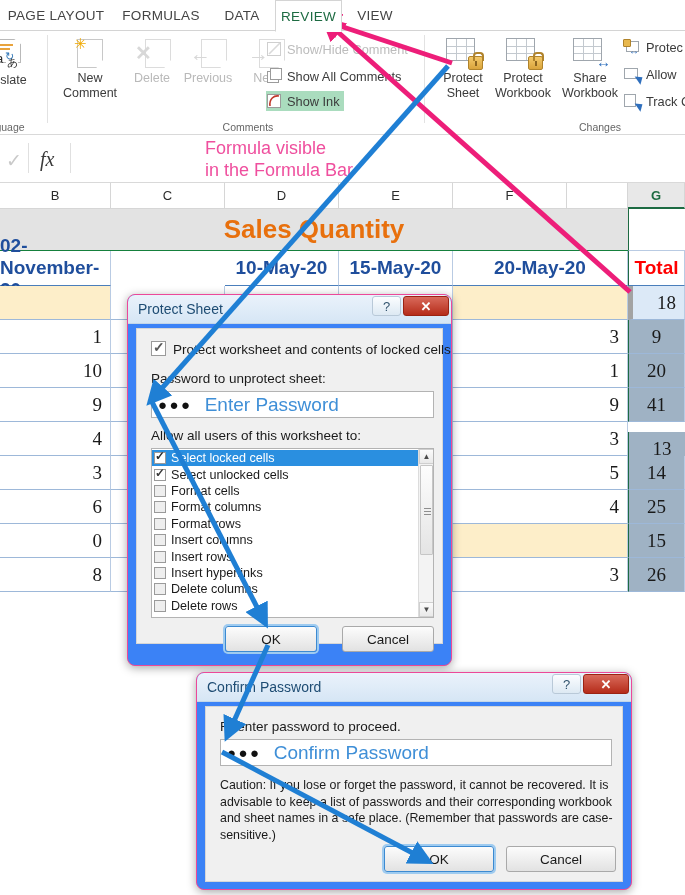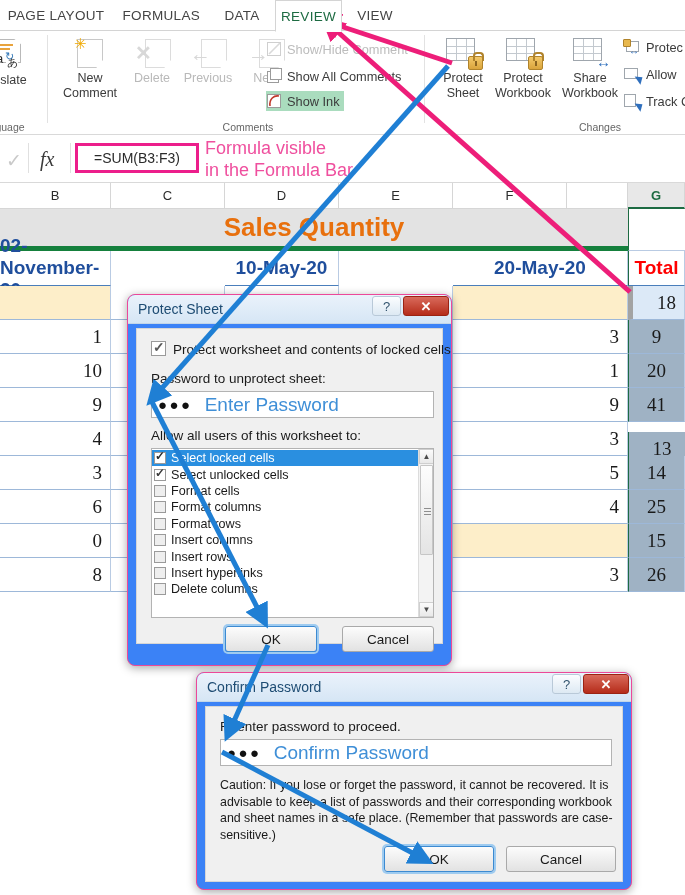--- a/index.html
+++ b/index.html
@@ -207,21 +207,21 @@
     display: flex; align-items: center; justify-content: center;
     font-size: 13px; color: #2b2b2b;
   }
   .colhdr.sel {
     background: #e8e8e8; color: #1d6b42; font-weight: 700;
     border-bottom: 2px solid #1d6b42;
   }
 
   .title-row {
     position: absolute; left: 0; top: 26px; width: 628px; height: 42px;
-    background: #e3e3e3; border-bottom: 5px solid #15803d;
+    background: #e3e3e3; border-bottom: 1px solid #15803d;
     display: flex; align-items: center; justify-content: center;
   }
   .title-row .t {
     font-size: 26px; font-weight: 700; color: #e8700d;
     font-family: "Liberation Sans", sans-serif;
   }
   .title-blank {
     position: absolute; left: 628px; top: 26px; width: 57px; height: 42px;
     background: #fff; border-bottom: 1px solid #b9cbe3;
     border-left: 1px solid #1d6b42;
@@ -371,21 +371,21 @@
 </style>
 </head>
 <body>
 
 <div id="root">
 
   <div class="tabbar">
     <div class="tab" style="left:2px;width:108px;">
       <span>PAGE LAYOUT</span>
     </div>
-    <div class="tab" style="left:113px;width:96px;justify-content:flex-end;">
+    <div class="tab" style="left:113px;width:96px;">
       <span>FORMULAS</span>
     </div>
     <div class="tab" style="left:212px;width:60px;">
       <span>DATA</span>
     </div>
     <div class="tab active" style="left:275px;width:67px;">
       <span>REVIEW</span>
     </div>
     <div class="tab" style="left:348px;width:54px;">
       <span>VIEW</span>
@@ -548,23 +548,20 @@
 
       <div class="glabel" style="left:130px;width:90px;">Changes</div>
     </div>
   </div>
 
   <div class="fbar">
     <span class="chk">✓</span>
     <span class="fdiv"></span>
     <span class="fx">fx</span>
     <span class="fdiv2"></span>
-    <div class="formula-box">
-      <span>=SUM(B3:F3)</span>
-    </div>
     <span class="annot" style="left:205px;top:3px;">Formula visible</span>
     <span class="annot" style="left:205px;top:25px;">in the Formula Bar</span>
   </div>
 
   <div class="sheet">
 
     <div class="colhdr" style="left:0;width:111px;">
         <span>B</span>
       </div>
     <div class="colhdr" style="left:111px;width:114px;">
@@ -587,20 +584,23 @@
     <div class="title-row">
       <span class="t">Sales Quantity</span>
     </div>
     <div class="title-blank"></div>
 
     <div class="hdr2" style="left:0;width:111px;">
         <span>02-November-20</span>
       </div>
     <div class="hdr2" style="left:225px;width:114px;">
         <span>10-May-20</span>
+      </div>
+    <div class="hdr2" style="left:339px;width:114px;">
+        <span>15-May-20</span>
       </div>
     <div class="hdr2" style="left:453px;width:175px;">
         <span>20-May-20</span>
       </div>
     <div class="hdr2 tot" style="left:628px;width:57px;">
         <span>Total</span>
       </div>
 
     <div id="rowsHost">
         <div class="cell beige" style="left: 0px; width: 111px; top: 103px;"></div>
@@ -721,20 +721,24 @@
               <span>Insert rows</span>
             </div>
             <div class="lrow">
               <span class="lcb"></span>
               <span>Insert hyperlinks</span>
             </div>
             <div class="lrow">
               <span class="lcb"></span>
               <span>Delete columns</span>
             </div>
+            <div class="lrow">
+              <span class="lcb"></span>
+              <span>Delete rows</span>
+            </div>
           </div>
         <div class="vscroll" style="right:0;top:0;width:15px;height:168px;">
           <div class="sbtn" style="top:0;">▲</div>
           <div class="thumb" style="top:16px;height:90px;">
             <span class="grip" style="top:42px;"></span>
             <span class="grip" style="top:45px;"></span>
             <span class="grip" style="top:48px;"></span>
           </div>
           <div class="sbtn" style="bottom:0;">▼</div>
         </div>

